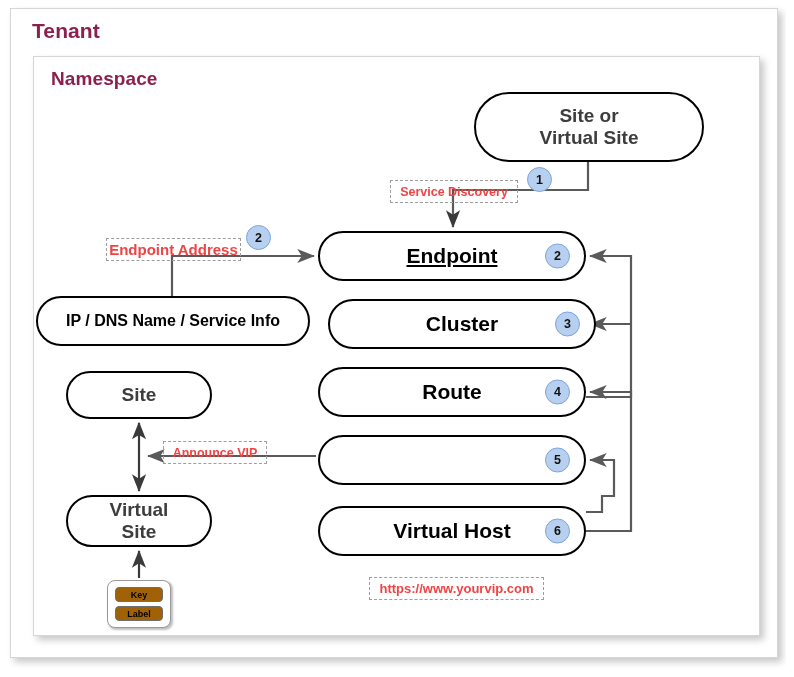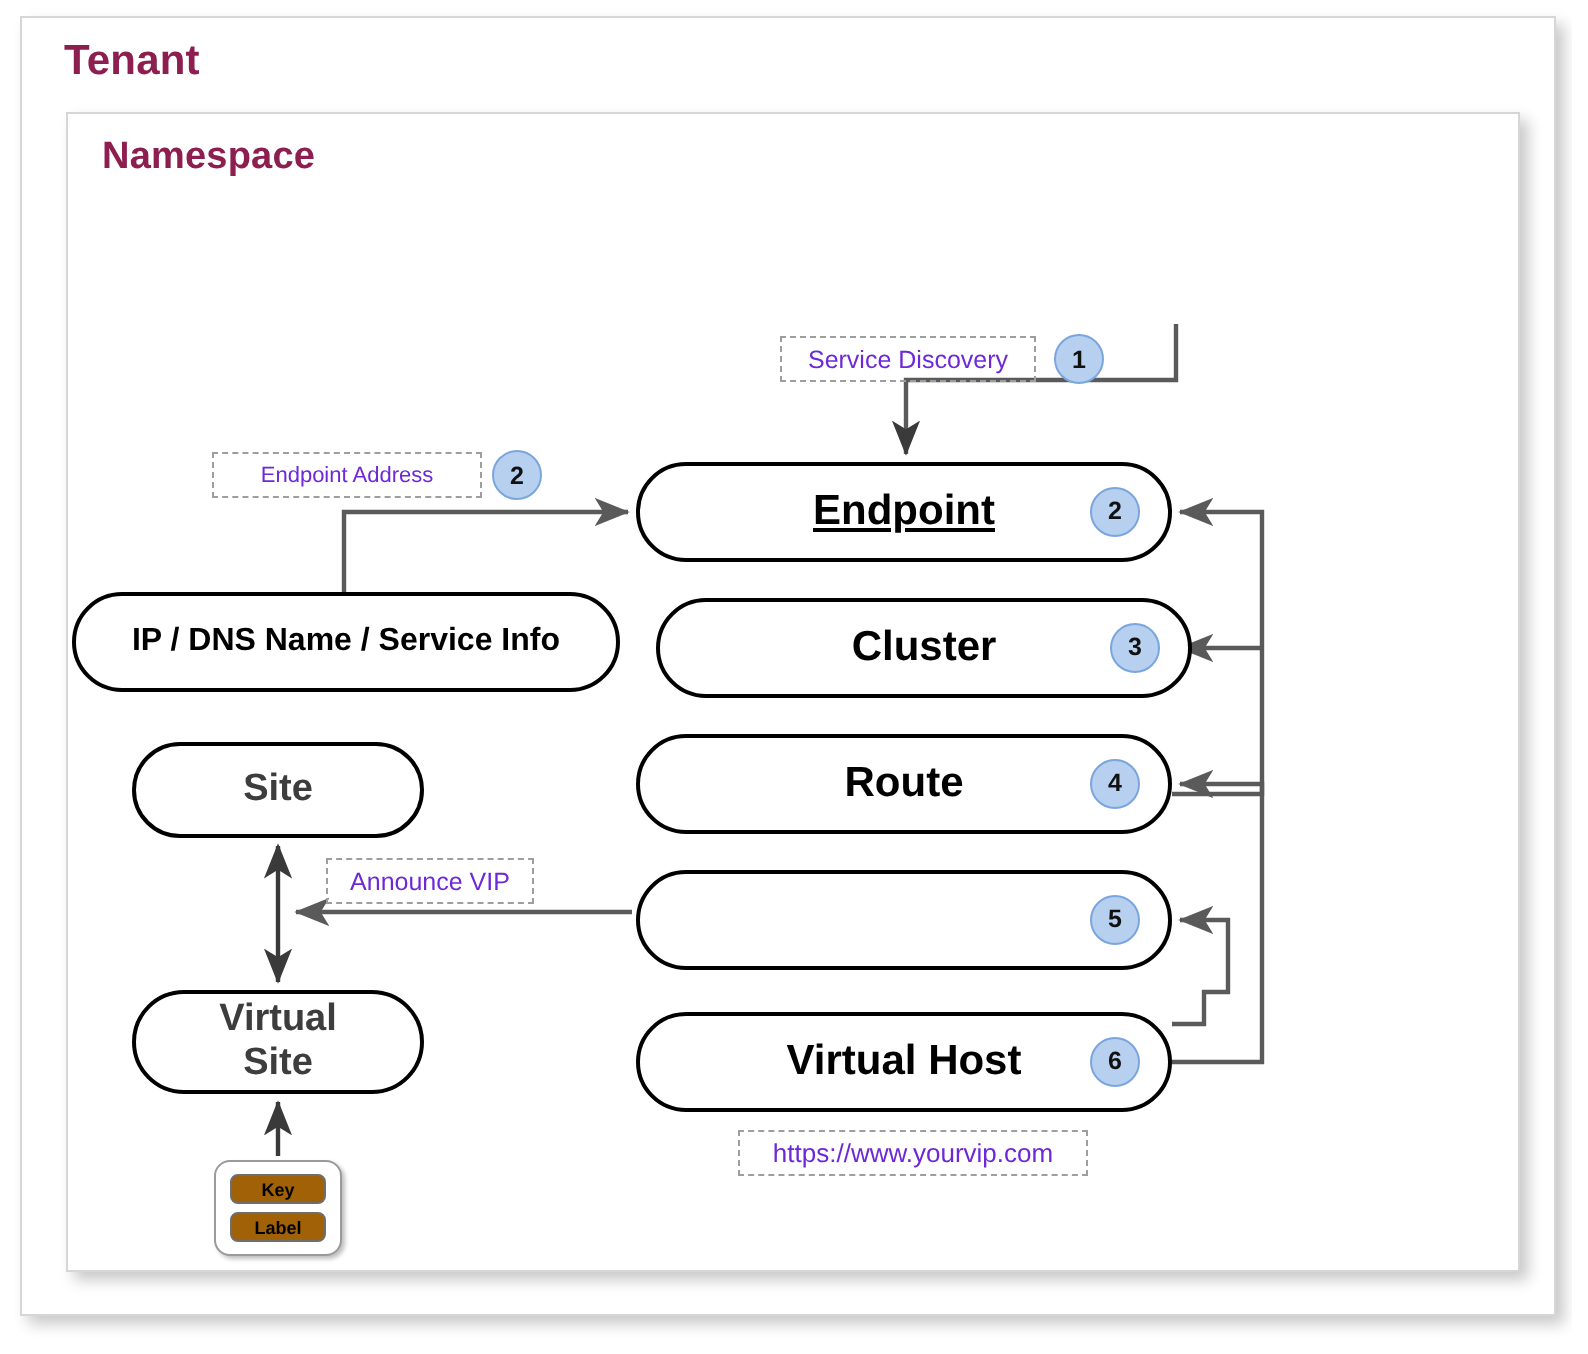--- a/index.html
+++ b/index.html
@@ -111,30 +111,31 @@
   #node-route .badge,
   #node-advertise-policy .badge,
   #node-virtual-host .badge { right: 14px; top: 50%; transform: translateY(-50%); }
 
   
   .callout {
     position: absolute;
     box-sizing: border-box;
     border: 1.5px dashed #9e9e9e;
     background: transparent;
-    color: #6d28d9;
-    font-weight: normal;
+    color: #ef4444;
+    font-weight: bold;
     display: flex;
     align-items: center;
     justify-content: center;
     white-space: nowrap;
     padding: 0 5px;
+    margin-top: 12px;
   }
   #callout-service-discovery { left: 390px; top: 168px; width: 128px; height: 23px; font-size: 12.5px; }
-  #callout-endpoint-address  { left: 106px; top: 226px; width: 135px; height: 23px; font-size: 11px; }
+  #callout-endpoint-address  { left: 106px; top: 226px; width: 135px; height: 23px; font-size: 15px; }
   #callout-announce-vip      { left: 163px; top: 429px; width: 104px; height: 23px; font-size: 12.5px; }
   #callout-vip-url           { left: 369px; top: 565px; width: 175px; height: 23px; font-size: 13px; }
 
   #badge-service-discovery { left: 527px; top: 167px; }
   #badge-endpoint-address  { left: 246px; top: 225px; }
 
   
   #legend {
     position: absolute;
     left: 107px; top: 580px;
@@ -202,20 +203,24 @@
       <path d="M586,512 L602,512 L602,496 L614,496 L614,460 L590,460" marker-end="url(#arrowGray)"></path>
 
       <path d="M316,456 L148,456" marker-end="url(#arrowGray)"></path>
 
       <path d="M139,423 L139,491" stroke="#3a3a3a" marker-end="url(#arrowDark)" marker-start="url(#arrowDarkStart)"></path>
 
       <path d="M139,578 L139,551" stroke="#3a3a3a" marker-end="url(#arrowDark)"></path>
     </g>
   </svg>
 
+  <div class="node gray-text" id="node-site-or-virtual-site">
+    <span class="node-label">Site or
+Virtual Site</span>
+  </div>
 
   <div class="node" id="node-endpoint">
     <span class="node-label">Endpoint</span>
     <span class="badge">2</span>
   </div>
 
   <div class="node" id="node-cluster">
     <span class="node-label">Cluster</span>
     <span class="badge">3</span>
   </div>

